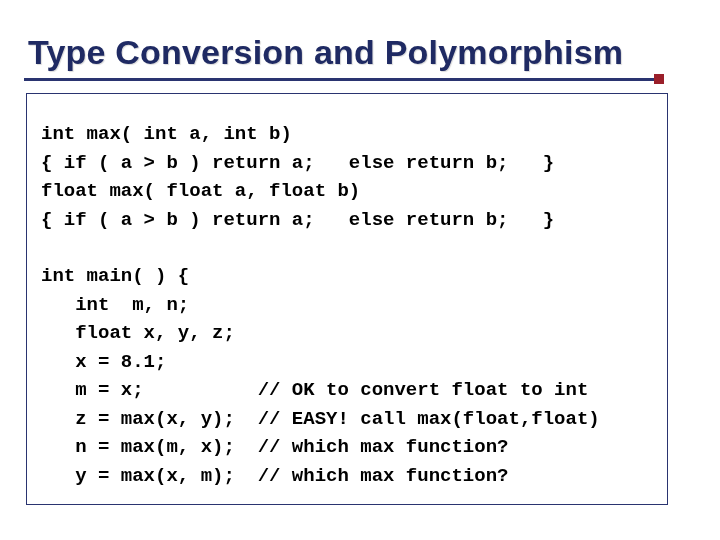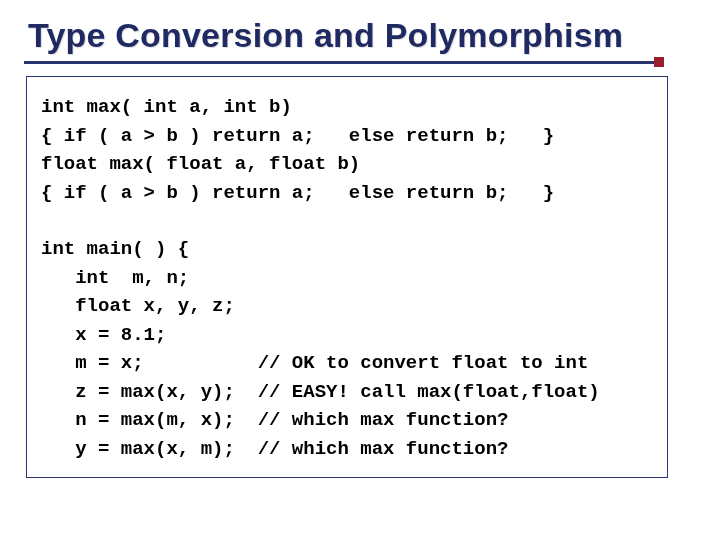--- a/index.html
+++ b/index.html
@@ -10,20 +10,21 @@
     background: #ffffff;
     font-family: Arial, Helvetica, sans-serif;
     overflow: hidden;
   }
   .slide {
     width: 720px;
     height: 468px;
     position: relative;
     box-sizing: border-box;
     padding: 16px 26px 0 26px;
+    margin-top: 17px;
   }
   .title {
     font-size: 34px;
     color: #1f2a63;
     margin: 0 0 6px 2px;
     text-shadow: 1px 1px 1px rgba(0,0,0,0.15);
     letter-spacing: 0.2px;
   }
   .title-rule {
     position: relative;
@@ -36,21 +37,21 @@
     content: "";
     position: absolute;
     right: 0;
     top: -4px;
     width: 10px;
     height: 10px;
     background: #9a1f2a;
   }
   .code-box {
     border: 1.5px solid #2a3470;
-    padding: 16px 14px 14px 14px;
+    padding: 26px 14px 14px 14px;
     width: 642px;
     box-sizing: border-box;
     background: #ffffff;
   }
   .code-box pre {
     margin: 0;
     font-family: "Courier New", Courier, monospace;
     font-size: 19px;
     line-height: 1.5;
     font-weight: bold;

